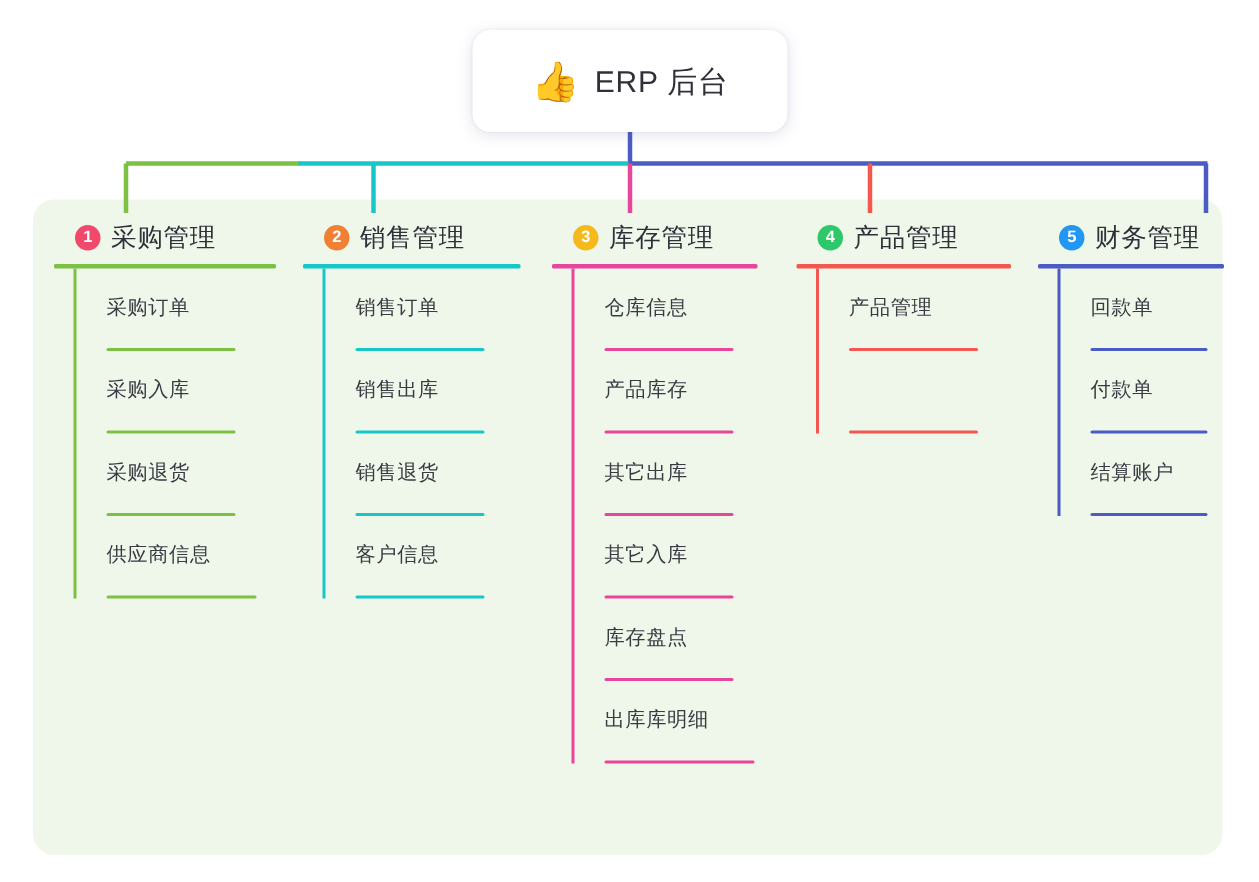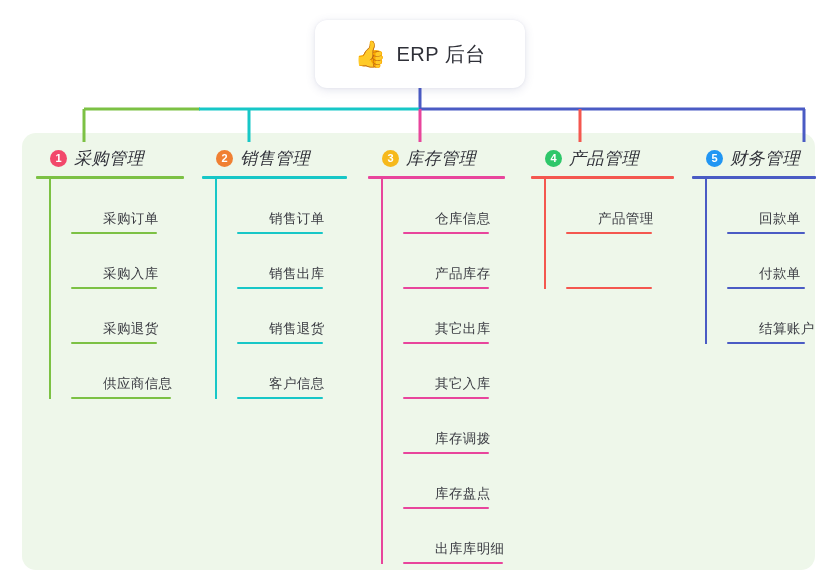--- a/index.html
+++ b/index.html
@@ -92,21 +92,20 @@
     line-height: 17px;
     text-align: center;
     font-weight: bold;
     flex: 0 0 auto;
   }
 
   .branch-title {
     font-size: 17px;
     color: #2f3038;
     letter-spacing: 0.5px;
-    font-style: italic;
   }
 
   .branch-rule {
     margin-top: 6px;
     height: 3px;
     border-radius: 1px;
   }
 
   .branch-body {
     position: relative;
@@ -128,22 +127,21 @@
     display: flex;
     flex-direction: column;
     justify-content: flex-end;
   }
 
   .leaf-label {
     font-size: 13.5px;
     color: #3a3b42;
     letter-spacing: 0.4px;
     white-space: nowrap;
-    padding-bottom: 4px;
-    margin-left: 32px;
+    padding-bottom: 18px;
   }
 
   .leaf-rule {
     height: 2px;
     border-radius: 1px;
   }
 </style>
 </head>
 <body>
 
@@ -242,24 +240,20 @@
           </div>
           <div class="leaf">
             <div class="leaf-label">其它出库</div>
             <div class="leaf-rule" style="background: rgb(232, 69, 156); width: 86px;"></div>
           </div>
           <div class="leaf">
             <div class="leaf-label">其它入库</div>
             <div class="leaf-rule" style="background: rgb(232, 69, 156); width: 86px;"></div>
           </div>
           <div class="leaf">
-            <div class="leaf-label">库存调拨</div>
-            <div class="leaf-rule" style="background: rgb(232, 69, 156); width: 86px;"></div>
-          </div>
-          <div class="leaf">
             <div class="leaf-label">库存盘点</div>
             <div class="leaf-rule" style="background: rgb(232, 69, 156); width: 86px;"></div>
           </div>
           <div class="leaf">
             <div class="leaf-label">出库库明细</div>
             <div class="leaf-rule" style="background: rgb(232, 69, 156); width: 100px;"></div>
           </div>
         </div>
       </div>
       <div class="branch" style="left: 531px; width: 143px;">

